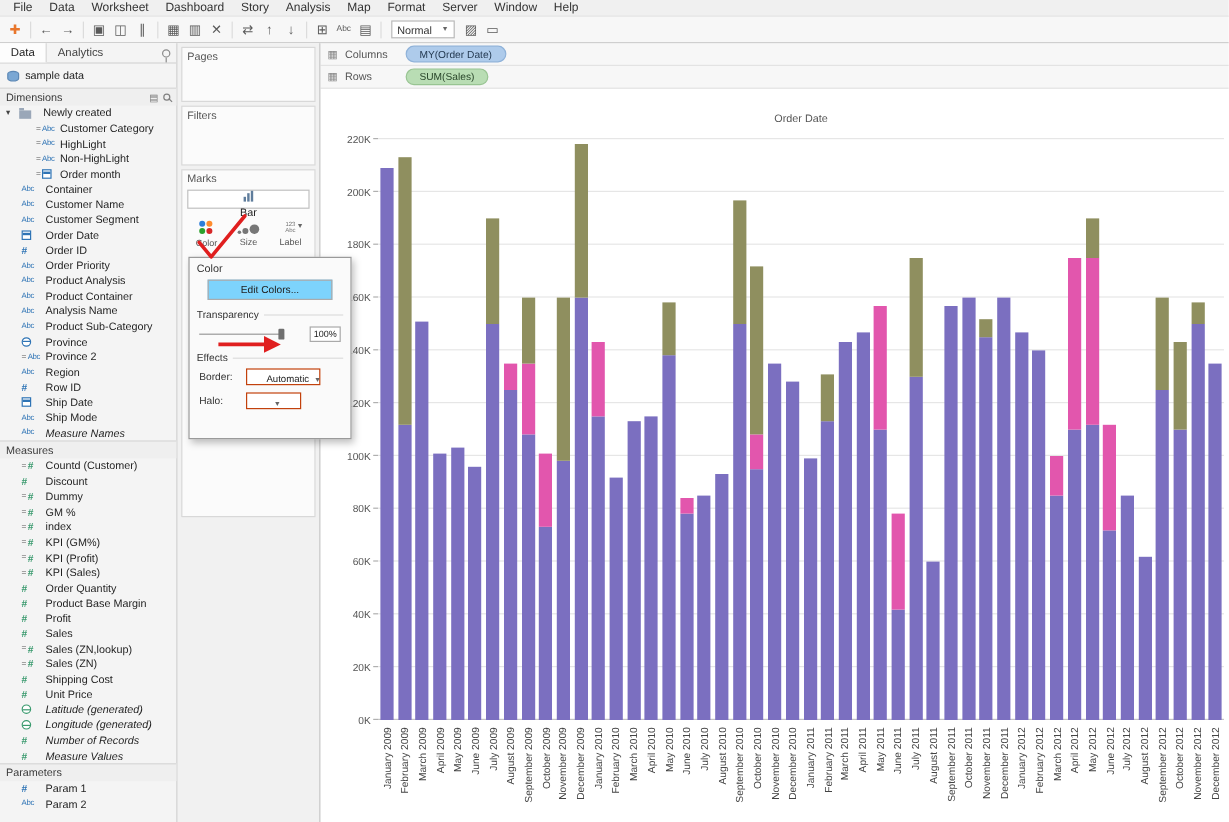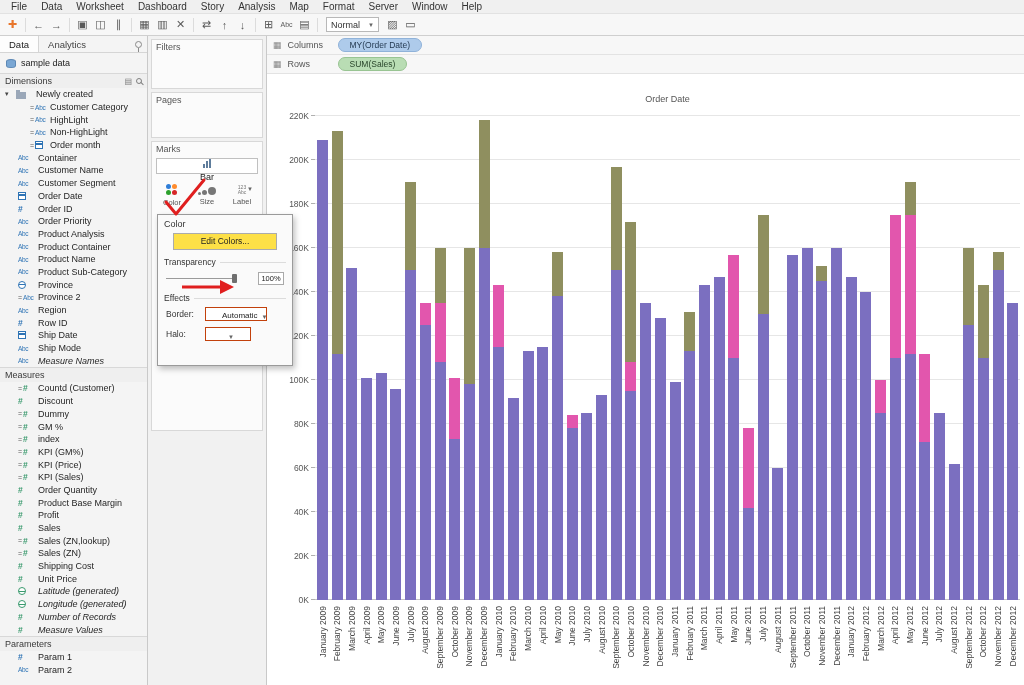--- a/index.html
+++ b/index.html
@@ -98,21 +98,21 @@
   .tickmark { position:absolute; left:-4px; width:4px; height:1px; background:#b0b0b0; }
   .bar-seg { position:absolute; width:11px; }
   .xlabel { position:absolute; width:110px; text-align:right; transform:rotate(-90deg);
             transform-origin:top right; font-size:8.5px; color:#444; white-space:nowrap; }
 
   
   #color-popup { position:absolute; left:157px; top:214px; width:136px; height:152px; background:#fafafa;
                  border:1px solid #9a9a9a; box-shadow:2px 3px 6px rgba(0,0,0,.25); z-index:40;
                  font-size:8.5px; color:#333; }
   .popup-title { padding:4px 6px 1px; font-size:9px; display:block; }
-  .edit-colors-btn { display:block; margin:3px auto; width:104px; height:17px; background:#fde047;
+  .edit-colors-btn { display:block; margin:3px auto; width:104px; height:17px; background:#7dd3fc;
                      border:1px solid #ababab; font-size:8.5px; color:#222; text-align:center; line-height:15px;
                      font-family:"Liberation Sans",sans-serif; }
   .rule-label { display:flex; align-items:center; gap:4px; padding:4px 6px 1px; }
   .rule-label .line { flex:1; height:1px; background:#dcdcdc; }
   .slider-row { display:flex; align-items:center; padding:4px 8px; gap:23px; }
   .slider-track { position:relative; width:72px; height:9px; }
   .slider-track::before { content:""; position:absolute; left:0; right:0; top:4px; height:1px; background:#9a9a9a; }
   .slider-handle { position:absolute; left:66px; top:0; width:5px; height:9px; background:#6f6f6f; border-radius:1px; }
   .slider-value { width:27px; height:13px; border:1px solid #a9a9a9; background:#fff; font-size:7.5px;
                   display:flex; align-items:center; justify-content:center; color:#222; }
@@ -271,21 +271,21 @@
       <div class="field-row">
         <span class="f-icon">
           <span class="ic-abc">Abc</span>
         </span>
         <span class="f-label">Product Container</span>
       </div>
       <div class="field-row">
         <span class="f-icon">
           <span class="ic-abc">Abc</span>
         </span>
-        <span class="f-label">Product Name</span>
+        <span class="f-label">Analysis Name</span>
       </div>
       <div class="field-row">
         <span class="f-icon">
           <span class="ic-abc">Abc</span>
         </span>
         <span class="f-label">Product Sub-Category</span>
       </div>
       <div class="field-row">
         <span class="f-icon">
           <span class="ic-globe blue"></span>
@@ -373,21 +373,21 @@
           <span class="eq">=</span>
           <span class="ic-num green">#</span>
         </span>
         <span class="f-label">KPI (GM%)</span>
       </div>
       <div class="field-row">
         <span class="f-icon">
           <span class="eq">=</span>
           <span class="ic-num green">#</span>
         </span>
-        <span class="f-label">KPI (Price)</span>
+        <span class="f-label">KPI (Profit)</span>
       </div>
       <div class="field-row">
         <span class="f-icon">
           <span class="eq">=</span>
           <span class="ic-num green">#</span>
         </span>
         <span class="f-label">KPI (Sales)</span>
       </div>
       <div class="field-row">
         <span class="f-icon">
@@ -477,25 +477,25 @@
       <div class="field-row">
         <span class="f-icon">
           <span class="ic-abc">Abc</span>
         </span>
         <span class="f-label">Param 2</span>
       </div>
     </div>
 </div>
 
 <div id="cards-pane">
+  <div class="card" id="card-pages">
+    <span class="card-label">Pages</span>
+  </div>
   <div class="card" id="card-filters">
     <span class="card-label">Filters</span>
-  </div>
-  <div class="card" id="card-pages">
-    <span class="card-label">Pages</span>
   </div>
   <div class="card" id="card-marks">
     <span class="card-label">Marks</span>
     <div class="mark-type-dd">
       <span class="mini-bars">
           <span style="height:4px"></span>
           <span style="height:7px"></span>
           <span style="height:9px"></span>
         </span>
       <span>Bar</span>

